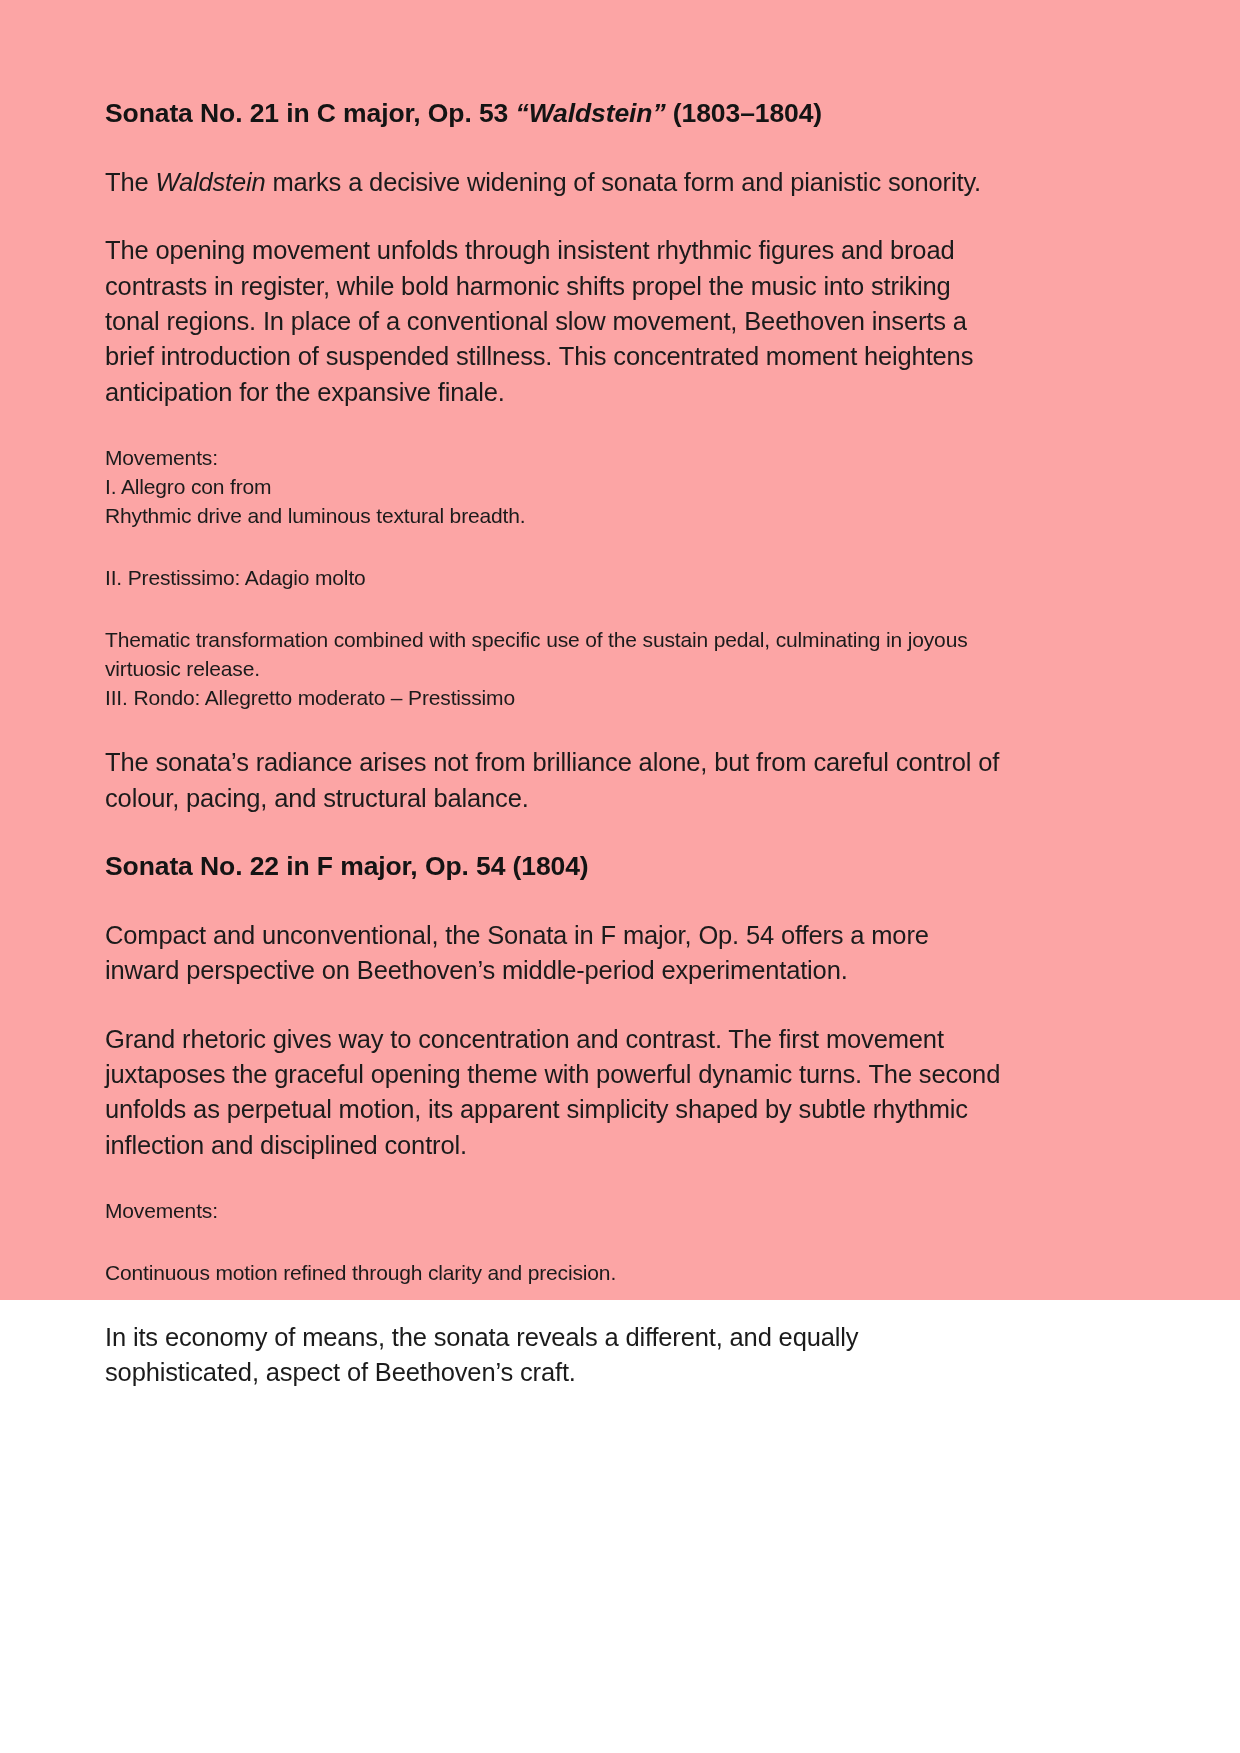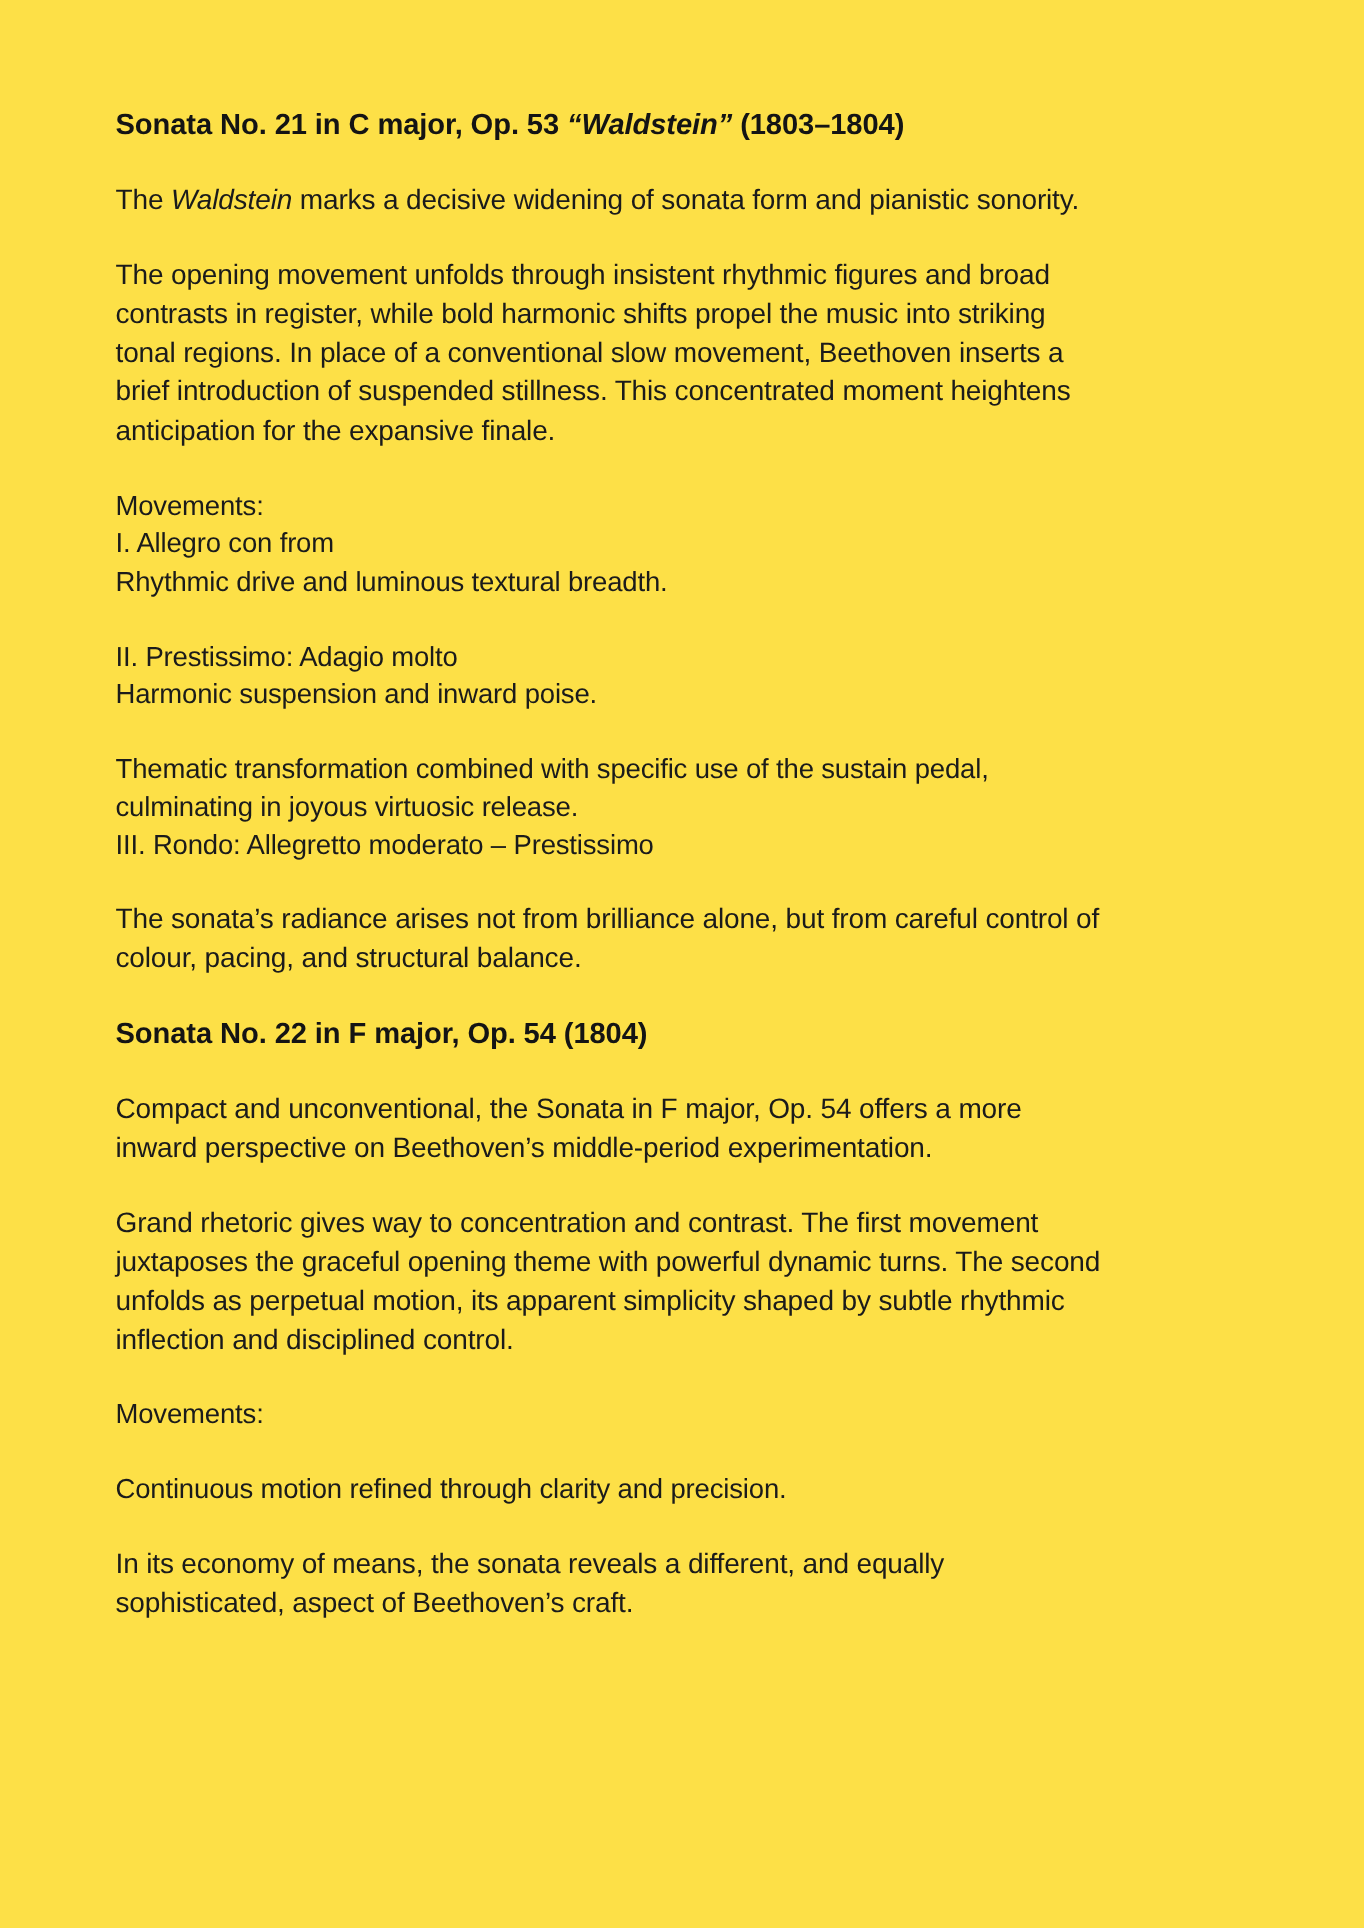--- a/index.html
+++ b/index.html
@@ -10,23 +10,23 @@
   body {
     width: 1240px;
     height: 1753px;
     font-family: "Liberation Sans", sans-serif;
     color: #1a1a1a;
     -webkit-font-smoothing: antialiased;
   }
   .page {
     box-sizing: border-box;
     width: 1240px;
-    height: 1753px;
+    height: 1300px;
     padding: 96px 240px 0 105px;
-    background: #fde047;
+    background: #fca5a5;
   }
   .doc {
     width: 900px;
   }
   h2.section-heading {
     font-size: 26.5px;
     line-height: 1.32;
     font-weight: bold;
     letter-spacing: -0.1px;
     margin: 0 0 34px 0;
@@ -42,21 +42,21 @@
   p.body-par {
     font-size: 25.5px;
     line-height: 1.385;
     margin: 0 0 33px 0;
     color: #1b1b1b;
     letter-spacing: -0.15px;
   }
   p.body-par em {
   }
   .movement-block {
-    font-size: 25px;
+    font-size: 21px;
     line-height: 1.385;
     margin: 0 0 33px 0;
     color: #1b1b1b;
     letter-spacing: -0.15px;
   }
   .movement-block .line {
     display: block;
   }
 </style>
 </head>
@@ -72,21 +72,20 @@
     <p class="body-par">The opening movement unfolds through insistent rhythmic figures and broad contrasts in register, while bold harmonic shifts propel the music into striking tonal regions. In place of a conventional slow movement, Beethoven inserts a brief introduction of suspended stillness. This concentrated moment heightens anticipation for the expansive finale.</p>
 
     <div class="movement-block">
       <span class="line">Movements:</span>
       <span class="line">I. Allegro con from</span>
       <span class="line">Rhythmic drive and luminous textural breadth.</span>
     </div>
 
     <div class="movement-block">
       <span class="line">II. Prestissimo: Adagio molto</span>
-      <span class="line">Harmonic suspension and inward poise.</span>
     </div>
 
     <div class="movement-block">
       <span class="line">Thematic transformation combined with specific use of the sustain pedal, culminating in joyous virtuosic release.</span>
       <span class="line">III. Rondo: Allegretto moderato – Prestissimo</span>
     </div>
 
     <p class="body-par">The sonata’s radiance arises not from brilliance alone, but from careful control of colour, pacing, and structural balance.</p>
 
     <h2 class="section-heading second"><span>Sonata No. 22 in F major, Op. 54 (1804)</span></h2>

